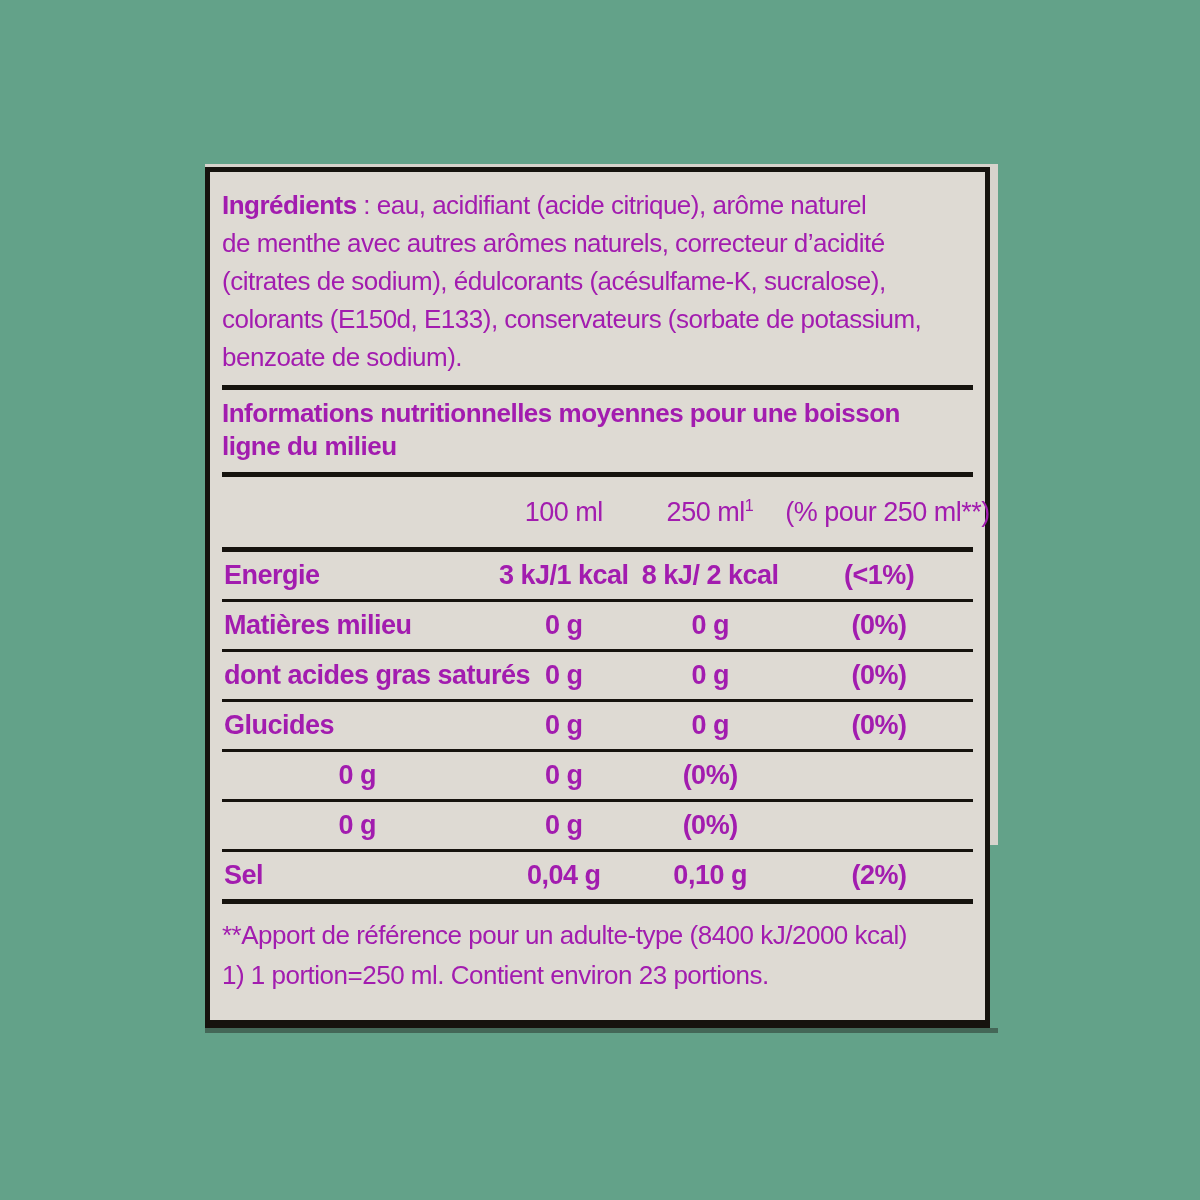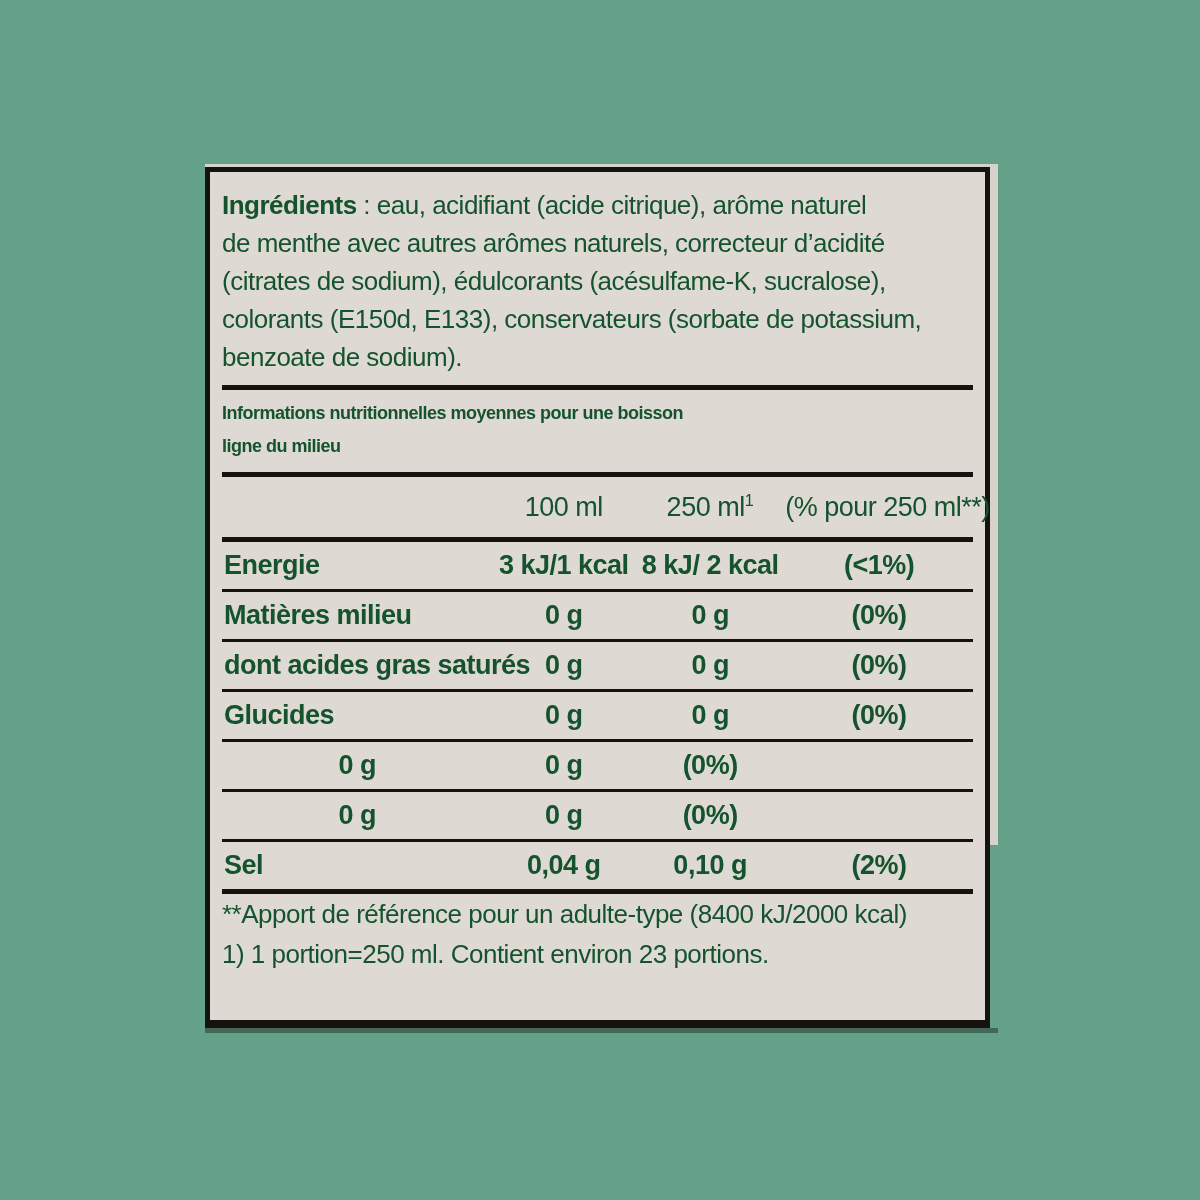--- a/index.html
+++ b/index.html
@@ -33,53 +33,53 @@
   }
 
   .label {
     position: relative;
     width: 785px;
     height: 861px;
     box-sizing: border-box;
     border: 5px solid #16130e;
     border-bottom-width: 8px;
     padding: 14px 12px 0 12px;
-    color: #14532d;
+    color: #a21caf;
     letter-spacing: -0.5px;
   }
 
   .ing { margin: 0; font-size: 26px; line-height: 38px; }
   .ing .line { display: block; white-space: nowrap; }
   .ing b { font-weight: bold; }
 
   .hr { height: 3px; background: #16130e; border: 0; margin: 0; }
   .hr.thick { height: 5px; }
 
   .hr.after-ing { margin-top: 9px; }
 
-  .heading { margin-top: 7px; font-weight: bold; font-size: 18px; line-height: 33px; }
+  .heading { margin-top: 7px; font-weight: bold; font-size: 26px; line-height: 33px; }
   .heading .line { display: block; white-space: nowrap; }
 
   .hr.after-head { margin-top: 9px; }
 
   .trow {
     display: grid;
     grid-template-columns: 36% 19% 20% 25%;
     align-items: center;
     font-size: 27px;
   }
-  .trow.thead { height: 60px; }
+  .trow.thead { height: 70px; }
   .trow.data { height: 47px; font-weight: bold; }
   .cell { white-space: nowrap; }
   .cell.name { text-align: left; padding-left: 2px; }
   .cell.val { text-align: center; }
   .cell sup { font-size: 60%; vertical-align: super; letter-spacing: 0; }
 
   .foot { font-size: 26px; line-height: 40px; white-space: nowrap; }
-  .foot.first { }
+  .foot.first { margin-top: 11px; }
 </style>
 </head>
 <body>
 
 <div class="stage" style="background: rgb(99, 162, 137);">
   <div class="label-wrap" style="background: rgb(215, 211, 204);">
     <div class="green-patch" style="background: rgb(99, 162, 137);"></div>
     <div class="label" style="background: rgb(222, 218, 211);">
 
       <p class="ing">

